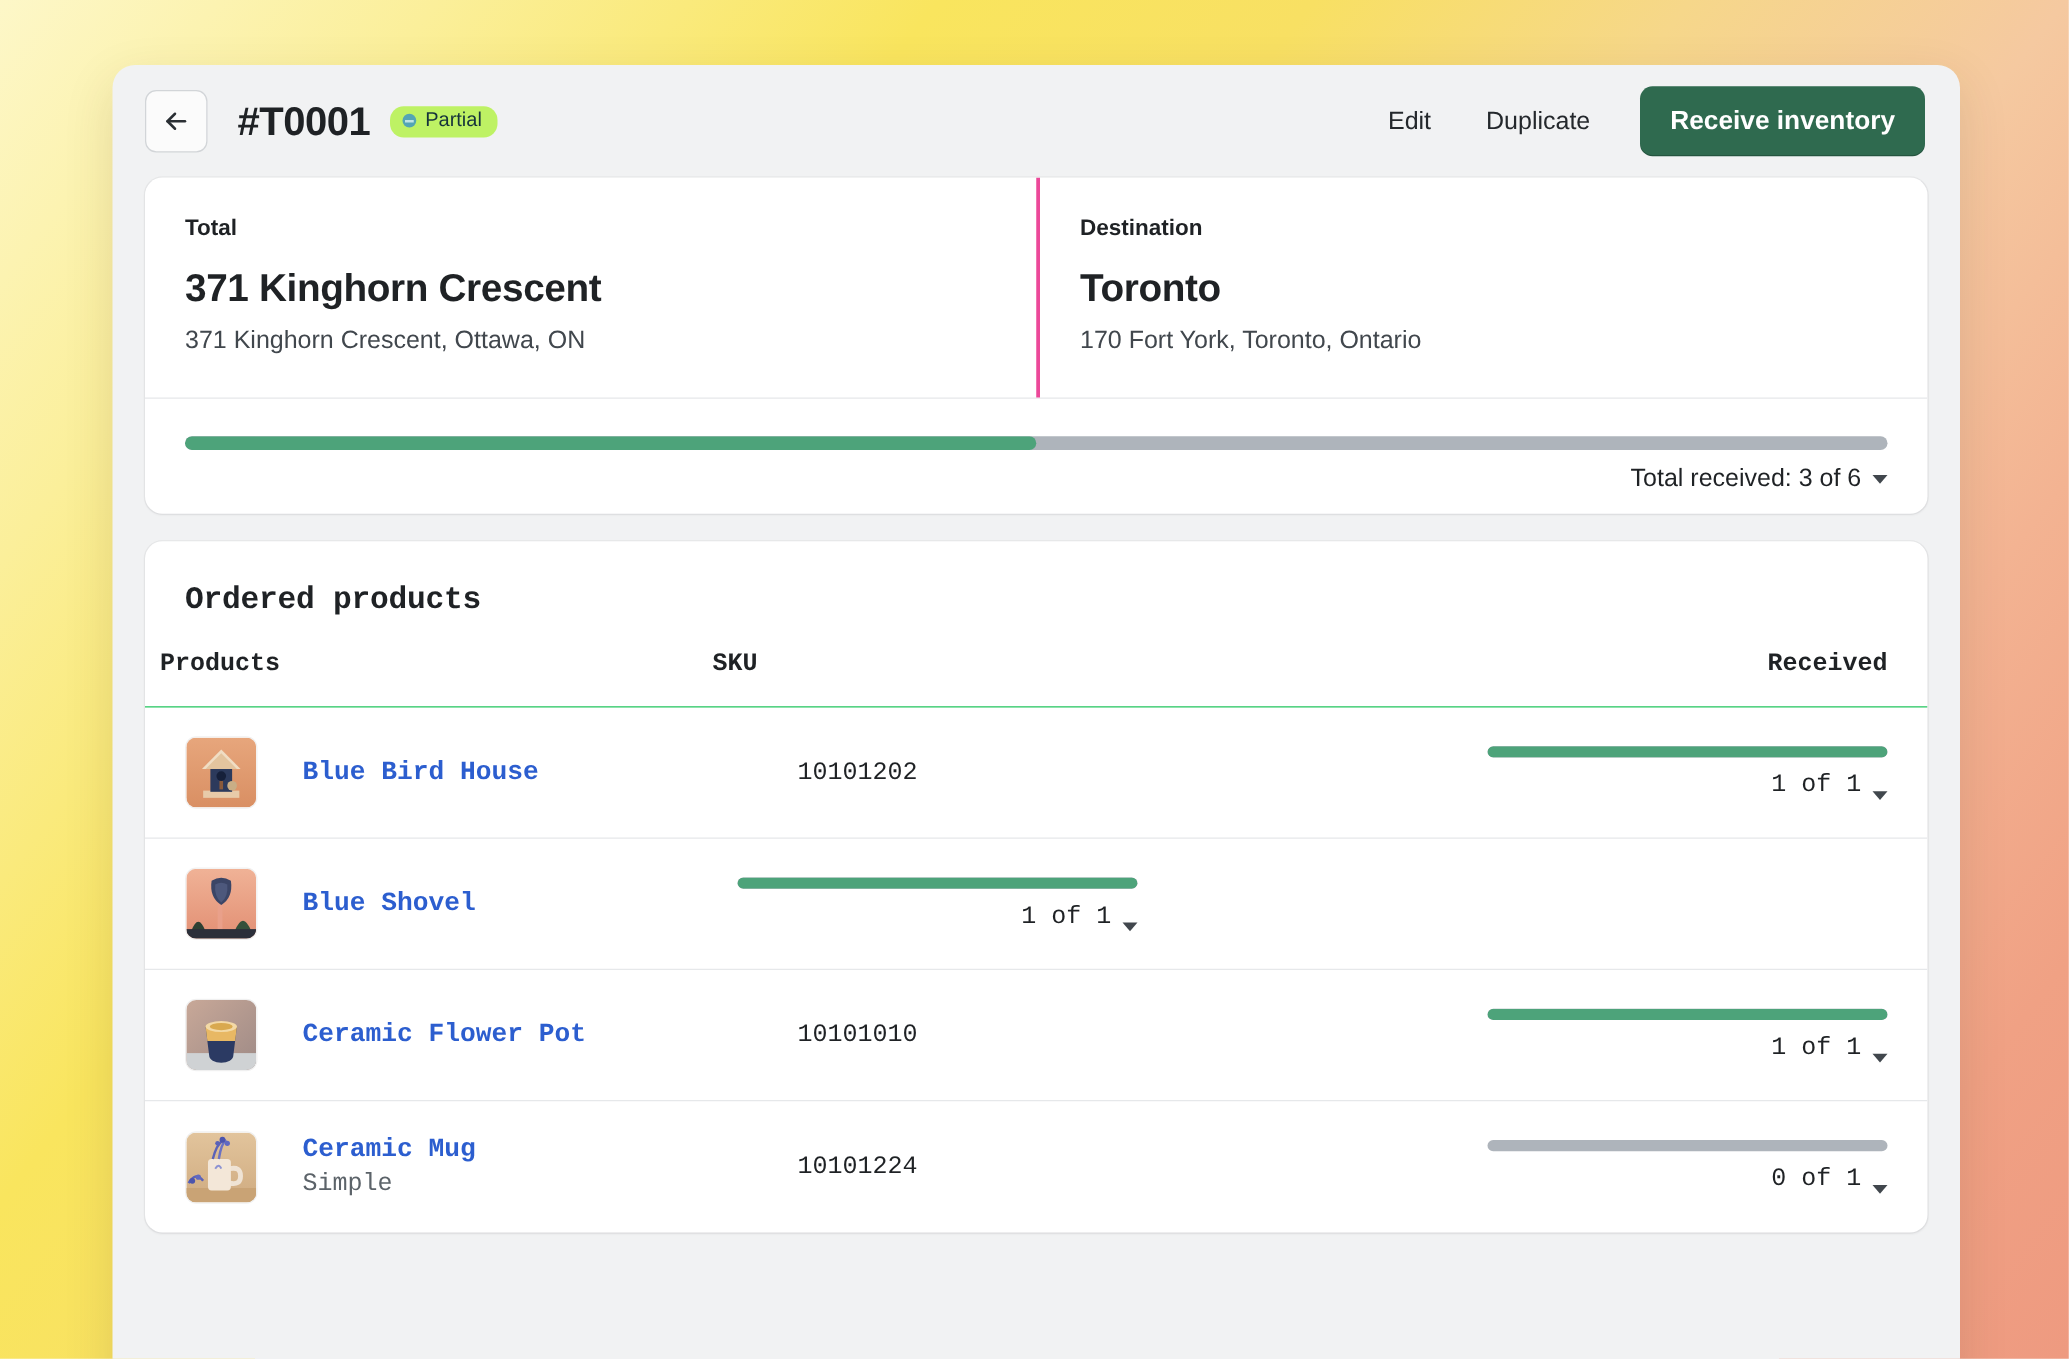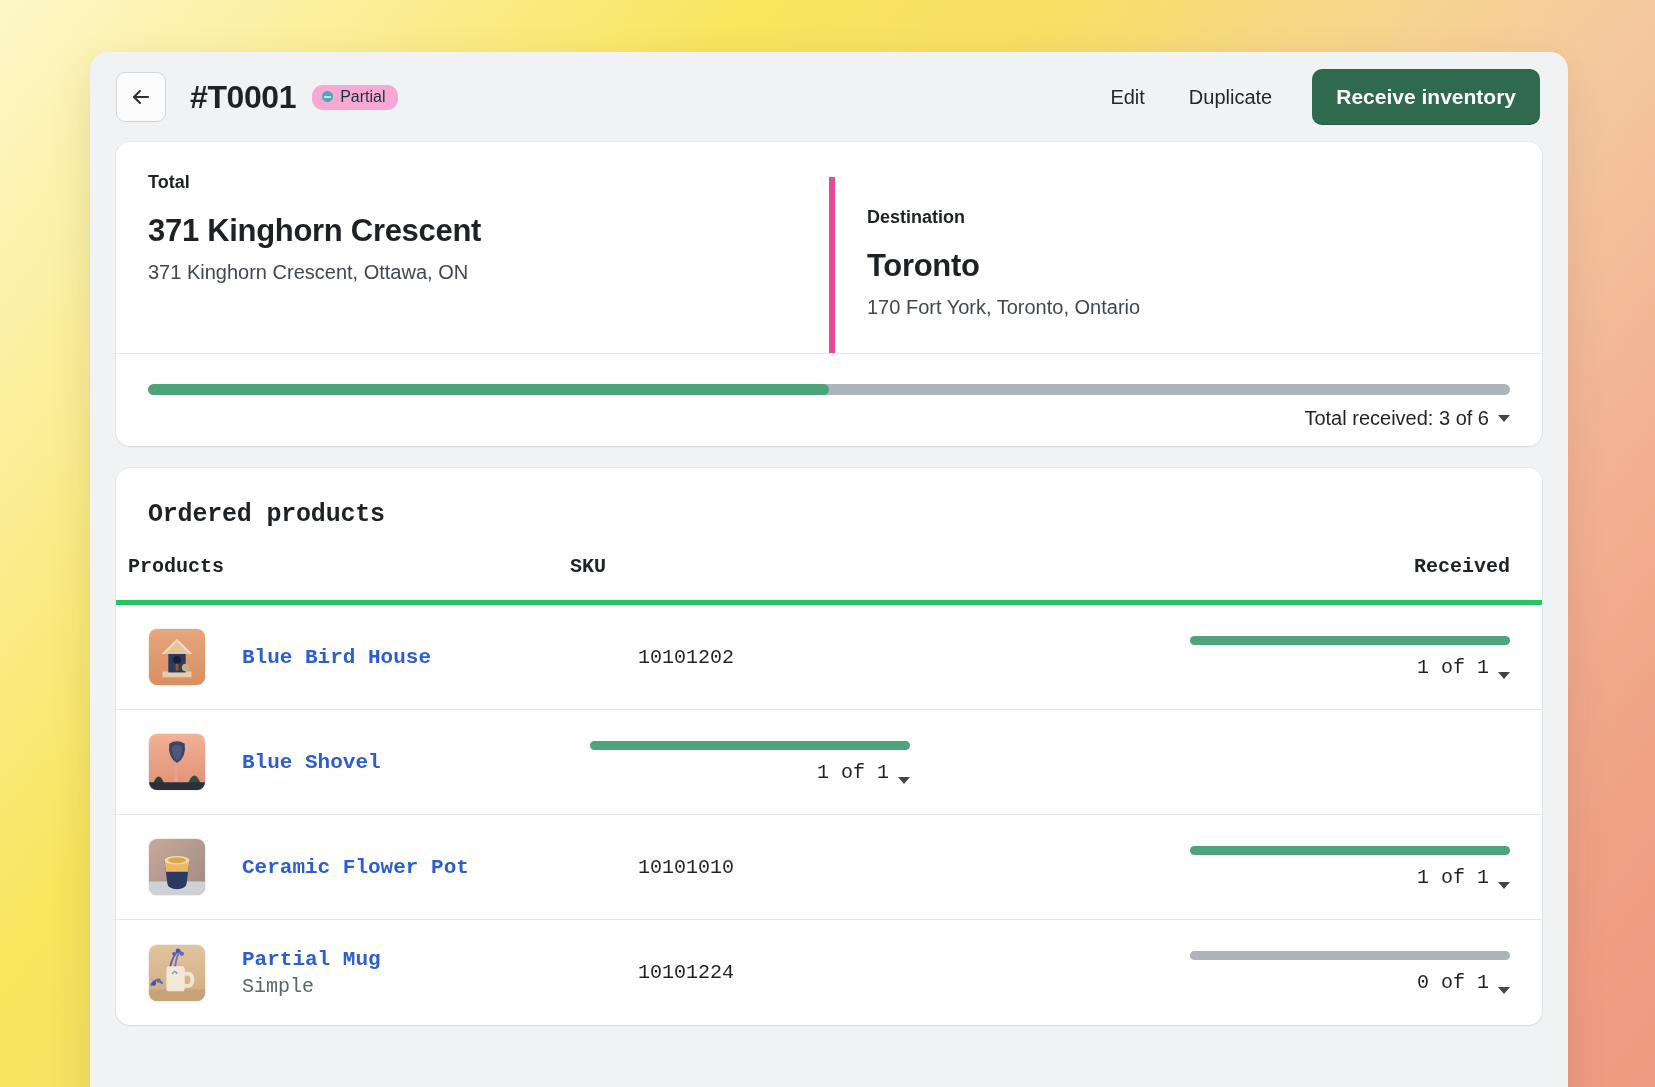--- a/index.html
+++ b/index.html
@@ -73,21 +73,21 @@
     font-size: 32px;
     font-weight: 700;
     color: #1f2225;
     letter-spacing: -.4px;
   }
 
   .status-badge {
     display: inline-flex;
     align-items: center;
     gap: 7px;
-    background: #f9a8d4;
+    background: #bef264;
     color: #15333b;
     border-radius: 11px;
     padding: 4px 12px 5px 10px;
     font-size: 16px;
     line-height: 1;
     font-weight: 400;
   }
   .badge-dot {
     width: 11px;
     height: 11px;
@@ -150,21 +150,21 @@
 
   
   .locations {
     display: flex;
     border-bottom: 1px solid #e6e8ea;
   }
   .location {
     flex: 1 1 50%;
     padding: 30px 32px 34px 32px;
   }
-  .location + .location { border-left: 6px solid #ec4899; margin-top: 35px; }
+  .location + .location { border-left: 3px solid #ec4899; }
 
   .loc-label {
     font-size: 18px;
     font-weight: 600;
     color: #1f2225;
     margin-bottom: 20px;
   }
   .loc-name {
     font-size: 31px;
     font-weight: 700;
@@ -225,21 +225,21 @@
   .table { width: 100%; margin-top: 26px; }
 
   .thead-row, .trow {
     display: flex;
     align-items: center;
     padding: 0 32px;
   }
 
   .thead-row {
     padding-bottom: 22px;
-    border-bottom: 5px solid #22c55e;
+    border-bottom: 1px solid #22c55e;
     padding-left: 12px;
   }
 
   .col-product { flex: 0 0 442px; display: flex; align-items: center; }
   .col-sku     { flex: 1 1 auto; }
   .col-received{ flex: 0 0 320px; }
 
   .th {
     font-size: 20px;
     font-weight: 700;
@@ -505,21 +505,21 @@
     <circle cx="30" cy="6" r="2.4" fill="#4c54ad"></circle>
     <circle cx="34" cy="9" r="2.2" fill="#6068c0"></circle>
     <circle cx="26" cy="9" r="2" fill="#5a62b8"></circle>
     <path d="M2 42 q6 -10 12 -2" stroke="#5b62b8" stroke-width="2" fill="none"></path>
     <circle cx="5" cy="40" r="2.4" fill="#4c54ad"></circle>
     <circle cx="10" cy="37" r="2.2" fill="#6068c0"></circle>
     <path d="M24 30 q3 -5 5 0" stroke="#8d93d2" stroke-width="1.6" fill="none"></path>
   </svg>
 </div>
               <div class="prod-names">
-                <a class="prod-link">Partial Mug</a>
+                <a class="prod-link">Ceramic Mug</a>
                 <div class="prod-variant">Simple</div>
               </div>
             </div>
             <div class="col-sku sku-text">10101224</div>
             <div class="col-received">
               <div class="recv-cell">
                 <div class="recv-track">
                   <div class="recv-fill" style="width:0%"></div>
                 </div>
                 <div class="recv-row">

